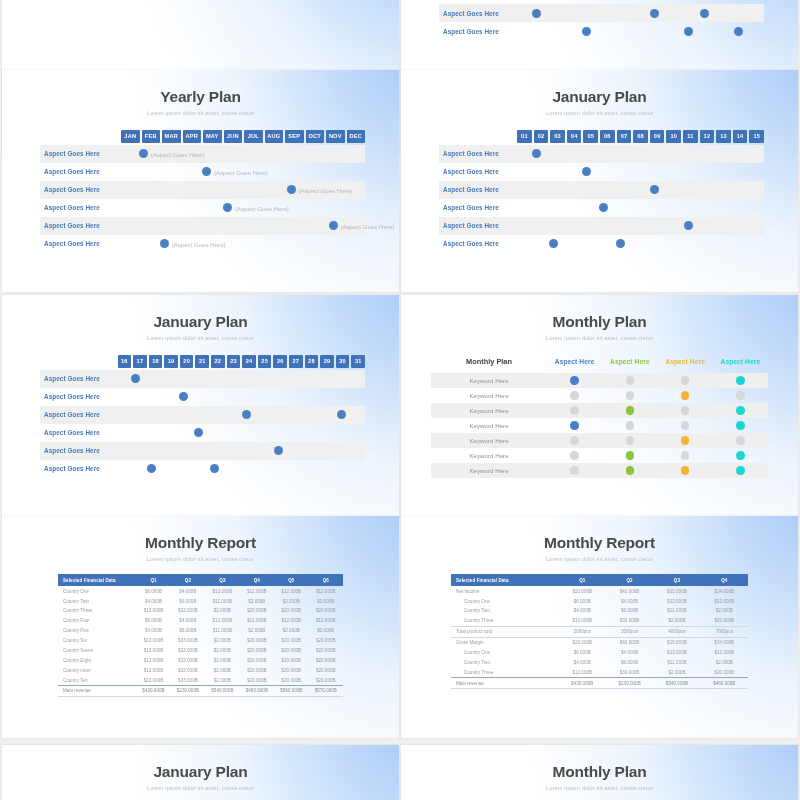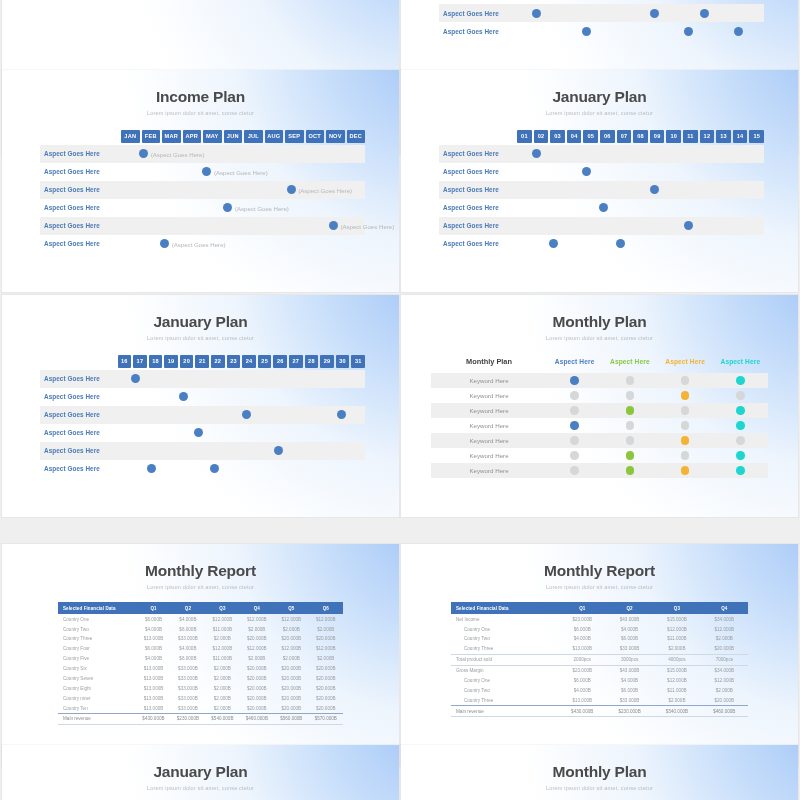--- a/index.html
+++ b/index.html
@@ -27,21 +27,21 @@
     inset: 0;
     background: radial-gradient(circle at 108% -12%, rgba(150,190,245,0.92) 0%, rgba(170,205,248,0.65) 22%, rgba(205,226,250,0.35) 40%, rgba(255,255,255,0) 62%);
     pointer-events: none;
   }
   .slide > * { position: relative; z-index: 2; }
 
   
   .r0 { top: -68px; }
   .r1 { top: 70px; }
   .r2 { top: 295px; }
-  .r3 { top: 544px; }
+  .r3 { top: 516px; }
   .r4 { top: 745px; }
   .c0 { left: 2px; }
   .c1 { left: 401px; }
 
   .title {
     text-align: center;
     font-size: 15.5px;
     font-weight: bold;
     color: #4a4a4a;
     letter-spacing: -0.2px;
@@ -189,21 +189,21 @@
               <div class="dot" style="background: rgb(75, 127, 196); left: 30%;"></div>
               <div class="dot" style="background: rgb(75, 127, 196); left: 70%;"></div>
               <div class="dot" style="background: rgb(75, 127, 196); left: 90%;"></div>
             </div>
           </div>
         </div>
     </div>
   </div>
 
   <div class="slide r1 c0">
-    <div class="title">Income Plan</div>
+    <div class="title">Yearly Plan</div>
     <div class="subtitle">Lorem ipsum dolor sit amet, conse ctetur</div>
     <div class="tl">
       <div class="tl-head" id="yearly-head">
           <div class="tl-cell" style="width: 18.5px;">JAN</div>
           <div class="tl-cell" style="width: 18.5px;">FEB</div>
           <div class="tl-cell" style="width: 18.5px;">MAR</div>
           <div class="tl-cell" style="width: 18.5px;">APR</div>
           <div class="tl-cell" style="width: 18.5px;">MAY</div>
           <div class="tl-cell" style="width: 18.5px;">JUN</div>
           <div class="tl-cell" style="width: 18.5px;">JUL</div>

